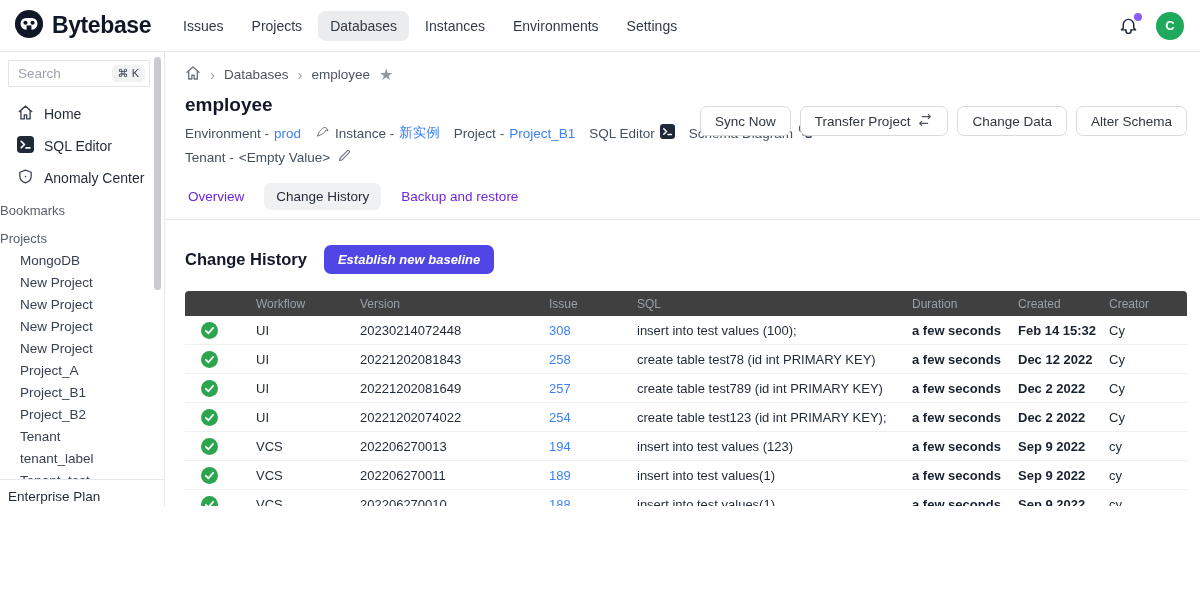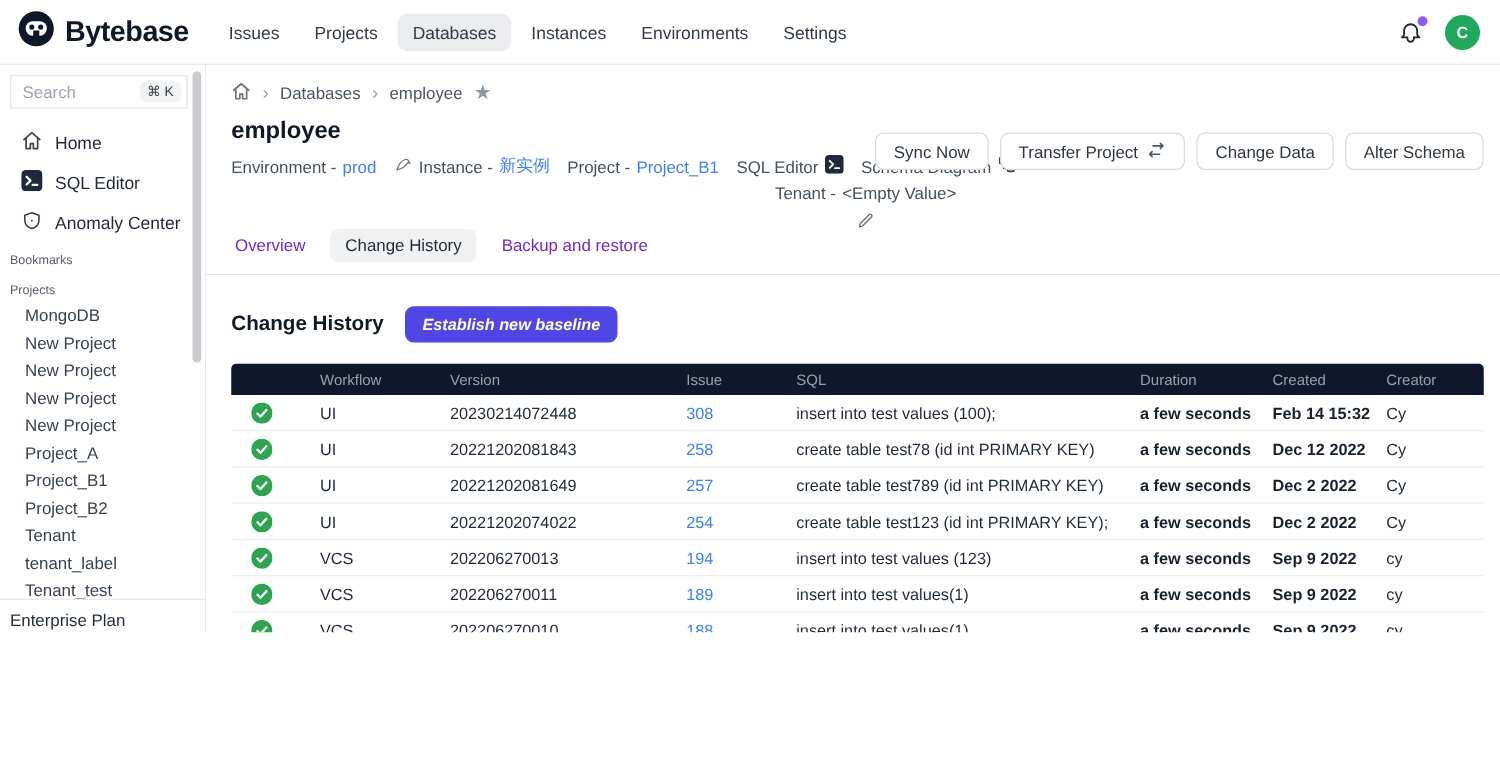--- a/index.html
+++ b/index.html
@@ -19,51 +19,51 @@
   .bell-dot { position:absolute; top:-2px; right:-2px; width:8px; height:8px; border-radius:50%; }
   .avatar { width:28px; height:28px; border-radius:50%; color:#fff; font-size:13px; font-weight:700; display:flex; align-items:center; justify-content:center; }
 
   
   .sidebar { position:absolute; left:0; top:52px; bottom:0; width:165px; border-right:1px solid #e7e8ea; padding-top:8px; background:#fff; }
   .search-box { margin:0 14px 11px 8px; height:27px; border:1px solid #e4e5e8; border-radius:0; display:flex; align-items:center; padding:0 4px 0 9px; cursor:text; }
   .search-placeholder { color:#9ca3af; font-size:13.5px; flex:1; }
   .kbd { background:#f1f2f4; border-radius:5px; padding:2px 6px; font-size:11px; color:#374151; }
   .side-item { display:flex; align-items:center; gap:10px; padding:6px 8px 6px 17px; font-size:14px; color:#1f2937; cursor:pointer; }
   .side-item svg, .archive-item svg { flex:0 0 auto; }
-  .side-section { padding:9px 8px 4px 8px; font-size:10px; color:#57606a; cursor:pointer; }
+  .side-section { padding:9px 8px 4px 0; font-size:13px; color:#57606a; cursor:pointer; }
   .project-item { padding:4px 8px 4px 20px; font-size:13.5px; line-height:14px; color:#374151; cursor:pointer; white-space:nowrap; }
   .archive-item { display:flex; align-items:center; gap:10px; padding:9px 8px 9px 17px; margin-top:7px; font-size:14px; color:#1f2937; cursor:pointer; }
   .plan { position:absolute; bottom:0; left:0; right:0; border-top:1px solid #e7e8ea; padding:9px 8px 2px 8px; font-size:13.5px; font-weight:500; color:#1f2937; background:#fff; }
   .scroll-thumb { position:absolute; top:5px; right:3px; width:7px; height:233px; border-radius:4px; background:#c9cbce; }
 
   
   .main { position:absolute; left:165px; top:52px; right:0; bottom:0; background:#fff; }
   .breadcrumb { display:flex; align-items:center; gap:9px; padding:13px 0 0 20px; font-size:13.5px; color:#4b5563; }
   .crumb { cursor:pointer; }
   .crumb-sep { color:#9ca3af; font-size:15px; line-height:1; }
   .star { color:#8f97a1; font-size:16px; line-height:1; cursor:pointer; }
   .page-title { margin:10px 0 7px 20px; font-size:19px; font-weight:700; color:#111827; }
   .meta { margin-left:20px; display:flex; align-items:center; gap:14px; font-size:13.5px; color:#44505e; height:20px; }
   .meta-pair { display:flex; align-items:center; gap:5px; white-space:nowrap; }
   .link { color:#3c82f6; cursor:pointer; }
-  .meta2 { margin-top:4px; gap:7px;flex-direction:column; }
+  .meta2 { margin-top:4px; gap:7px; }
   .actions { position:absolute; top:54px; right:13px; display:flex; gap:9px; }
   .btn { height:30px; padding:0 14px; border:1px solid #d8dadd; border-radius:7px; background:#fff; font-size:13.5px; font-weight:500; color:#2f3640; display:flex; align-items:center; gap:7px; cursor:pointer; white-space:nowrap; }
   .tabs { display:flex; align-items:center; gap:17px; margin:16px 0 0 20px; }
   .tab { font-size:13.5px; color:#6d28d9; padding:6px 3px; cursor:pointer; border-radius:7px; }
   .tab.active { background:#f0f1f3; color:#1f2937; padding:6px 12px; }
   .tab-divider { height:1px; background:#e7e8ea; margin-top:9px; }
   .section { padding:0 13px 0 20px; }
   .section-head { display:flex; align-items:center; gap:17px; margin-top:25px; }
   .section-title { font-size:16.5px; font-weight:700; color:#111827; }
   .baseline-btn { border:none; border-radius:7px; padding:7px 14px; color:#fff; font-size:13px; font-weight:600; font-family:inherit; cursor:pointer;font-style:italic; }
 
   .table { margin-top:17px; }
   .thead, .trow { display:grid; grid-template-columns:71px 104px 189px 88px 275px 106px 91px 1fr; align-items:center; }
-  .thead { background:#0f172a; height:25px; border-radius:4px 4px 0 0; }
+  .thead { background:#404040; height:25px; border-radius:4px 4px 0 0; }
   .th { font-size:12px; color:#98a1ab; padding-right:8px; white-space:nowrap; }
   .trow { height:29px; border-bottom:1px solid #eff0f2; font-size:13px; color:#1f2937; cursor:pointer; }
   .status-cell { padding-left:16px; display:flex; align-items:center; }
   .cell { padding-right:8px; white-space:nowrap; overflow:hidden; }
   .cell-duration, .cell-created { font-weight:600; color:#18212f; }
 </style>
 </head>
 <body>
 
 <div class="viewport">

